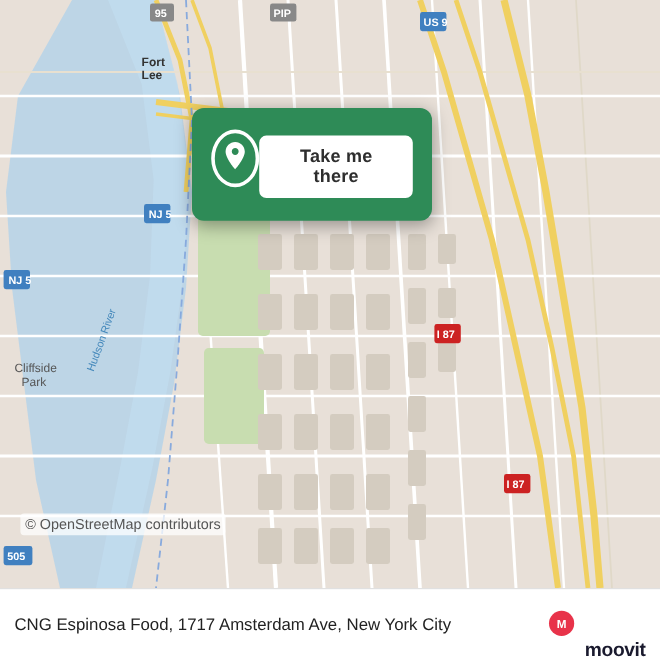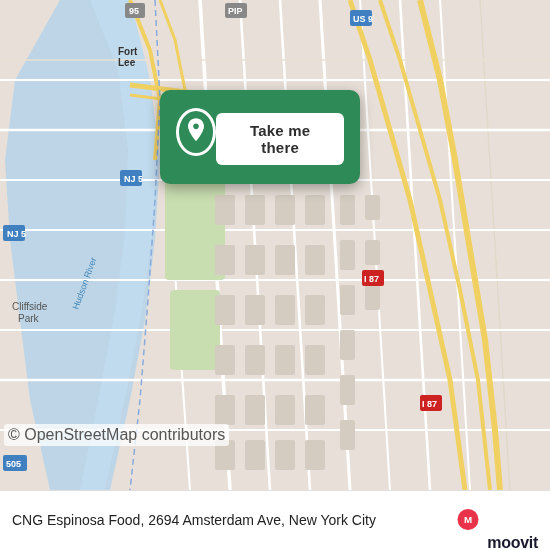--- a/index.html
+++ b/index.html
@@ -72,26 +72,26 @@
       height: 60px;
       background-color: white;
       display: flex;
       align-items: center;
       padding: 0 12px;
       border-top: 1px solid #e0e0e0;
       position: relative;
     }
 
     #osm-attribution {
-      font-size: 16px;
+      font-size: 12px;
       color: #555;
       margin-right: auto;
       position: absolute;
       bottom: 44px;
-      left: 4px;
+      left: 17px;
       background: rgba(255,255,255,0.75);
       padding: 2px 4px;
       border-radius: 3px;
     }
 
     #location-text {
       font-size: 14px;
       color: #222;
       flex: 1;
       line-height: 1.35;
@@ -244,21 +244,21 @@
         <path d="M12 2C8.13 2 5 5.13 5 9c0 5.25 7 13 7 13s7-7.75 7-13c0-3.87-3.13-7-7-7zm0 9.5c-1.38 0-2.5-1.12-2.5-2.5S10.62 6.5 12 6.5s2.5 1.12 2.5 2.5S13.38 11.5 12 11.5z"></path>
       </svg>
     </div>
     <button id="take-me-button">Take me there</button>
   </div>
 
   <div id="osm-attribution">© OpenStreetMap contributors</div>
 </div>
 
 <div id="bottom-bar">
-  <div id="location-text">CNG Espinosa Food, 2694 Amsterdam Ave, New
+  <div id="location-text">CNG Espinosa Food, 1717 Amsterdam Ave, New
 York City</div>
 
   <div id="moovit-logo">
     <svg id="moovit-icon" viewBox="0 0 40 40" xmlns="http://www.w3.org/2000/svg">
 
       <circle cx="20" cy="18" r="14" fill="#e8334a"></circle>
       <path d="M20 32 L14 24 Q10 20 10 16 C10 10 14.5 6 20 6 C25.5 6 30 10 30 16 C30 20 26 24 20 32Z" fill="#e8334a"></path>
       <text x="20" y="23" text-anchor="middle" font-size="13" font-weight="bold" fill="white" font-family="Arial">M</text>
     </svg>
     <span id="moovit-text">moovit</span>

